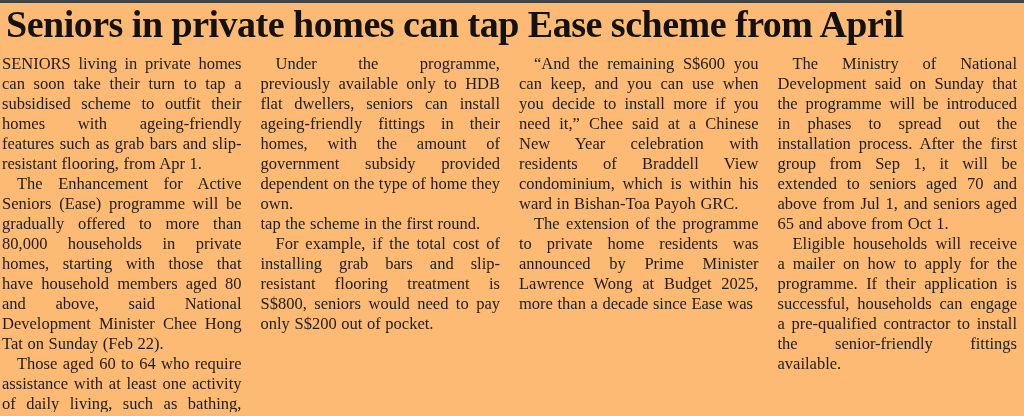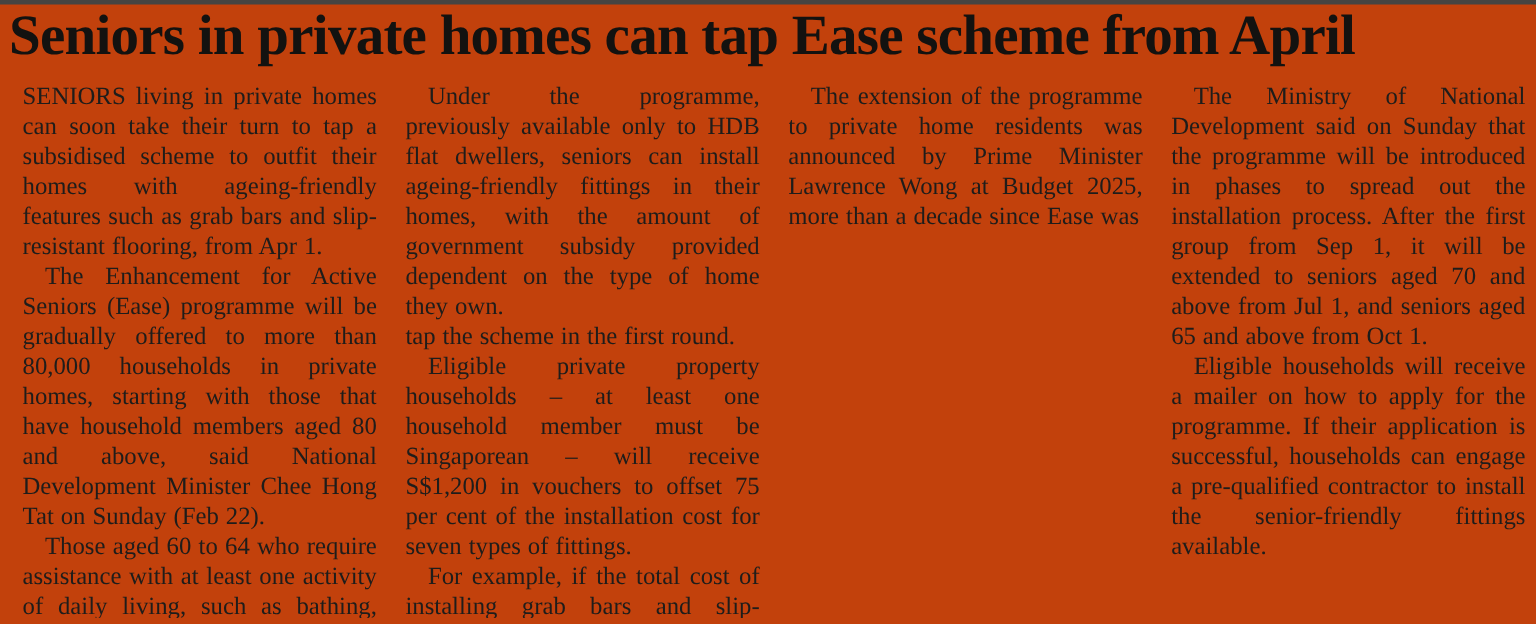--- a/index.html
+++ b/index.html
@@ -3,21 +3,21 @@
 <meta charset="utf-8">
 <style>
   html, body {
     margin: 0;
     padding: 0;
   }
   .page {
     position: relative;
     width: 1024px;
     height: 416px;
-    background: #c2410c;
+    background: #fdba74;
     overflow: hidden;
     font-family: "Liberation Serif", serif;
     color: #1e1d1b;
   }
   .top-rule {
     position: absolute;
     top: 0;
     left: 0;
     width: 100%;
     height: 3px;
@@ -31,21 +31,21 @@
     font-size: 38px;
     line-height: 1.05;
     letter-spacing: -0.5px;
     color: #131210;
     white-space: nowrap;
   }
   .article {
     display: flex;
     flex-direction: row;
     gap: 19px;
-    padding: 9px 7px 0 15px;
+    padding: 9px 7px 0 2px;
     height: 358px;
     overflow: hidden;
   }
   .col {
     flex: 1 1 0;
     min-width: 0;
     overflow: hidden;
   }
   .para {
     margin: 0;
@@ -70,25 +70,25 @@
 
     <div class="col">
       <p class="para">SENIORS living in private homes can soon take their turn to tap a subsidised scheme to outfit their homes with ageing-friendly features such as grab bars and slip-resistant flooring, from Apr 1.</p>
       <p class="para ind">The Enhancement for Active Seniors (Ease) programme will be gradually offered to more than 80,000 households in private homes, starting with those that have household members aged 80 and above, said National Development Minister Chee Hong Tat on Sunday (Feb 22).</p>
       <p class="para ind">Those aged 60 to 64 who require assistance with at least one activity of daily living, such as bathing, going to the toilet and eating, can also</p>
     </div>
 
     <div class="col">
       <p class="para ind">Under the programme, previously available only to HDB flat dwellers, seniors can install ageing-friendly fittings in their homes, with the amount of government subsidy provided dependent on the type of home they own.</p>
       <p class="para">tap the scheme in the first round.</p>
-      <p class="para ind">Eligible private property households – at least one household member must be Singaporean – will receive S$1,200 in vouchers to offset 75 per cent of the installation cost for seven types of fittings.</p>
       <p class="para ind">For example, if the total cost of installing grab bars and slip-resistant flooring treatment is S$800, seniors would need to pay only S$200 out of pocket.</p>
     </div>
 
     <div class="col">
+      <p class="para ind">“And the remaining S$600 you can keep, and you can use when you decide to install more if you need it,” Chee said at a Chinese New Year celebration with residents of Braddell View condominium, which is within his ward in Bishan-Toa Payoh GRC.</p>
       <p class="para ind">The extension of the programme to private home residents was announced by Prime Minister Lawrence Wong at Budget 2025, more than a decade since Ease was</p>
     </div>
 
     <div class="col">
       <p class="para ind">The Ministry of National Development said on Sunday that the programme will be introduced in phases to spread out the installation process. After the first group from Sep 1, it will be extended to seniors aged 70 and above from Jul 1, and seniors aged 65 and above from Oct 1.</p>
       <p class="para ind"><span>Eligible households will receive a mailer on how to apply for the programme. If their application is successful, households can engage a pre-qualified contractor to install the senior-friendly fittings available.</span> </p>
     </div>
 
   </div>
 </div>

